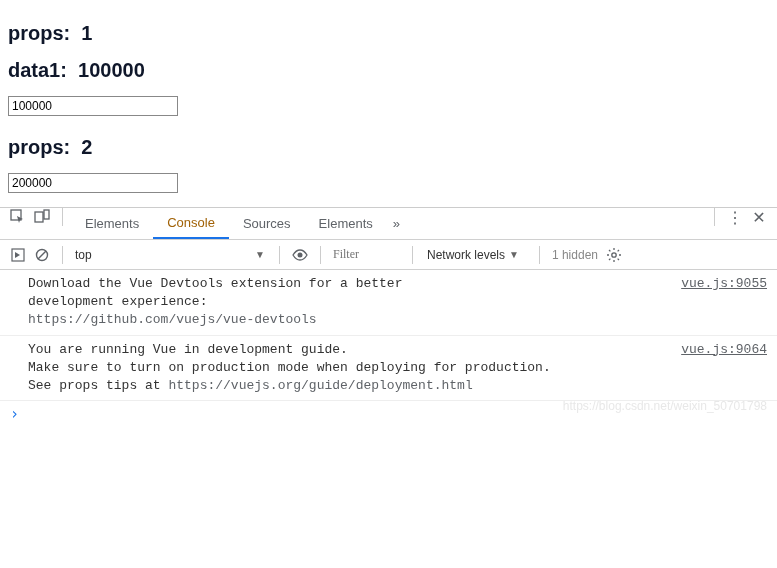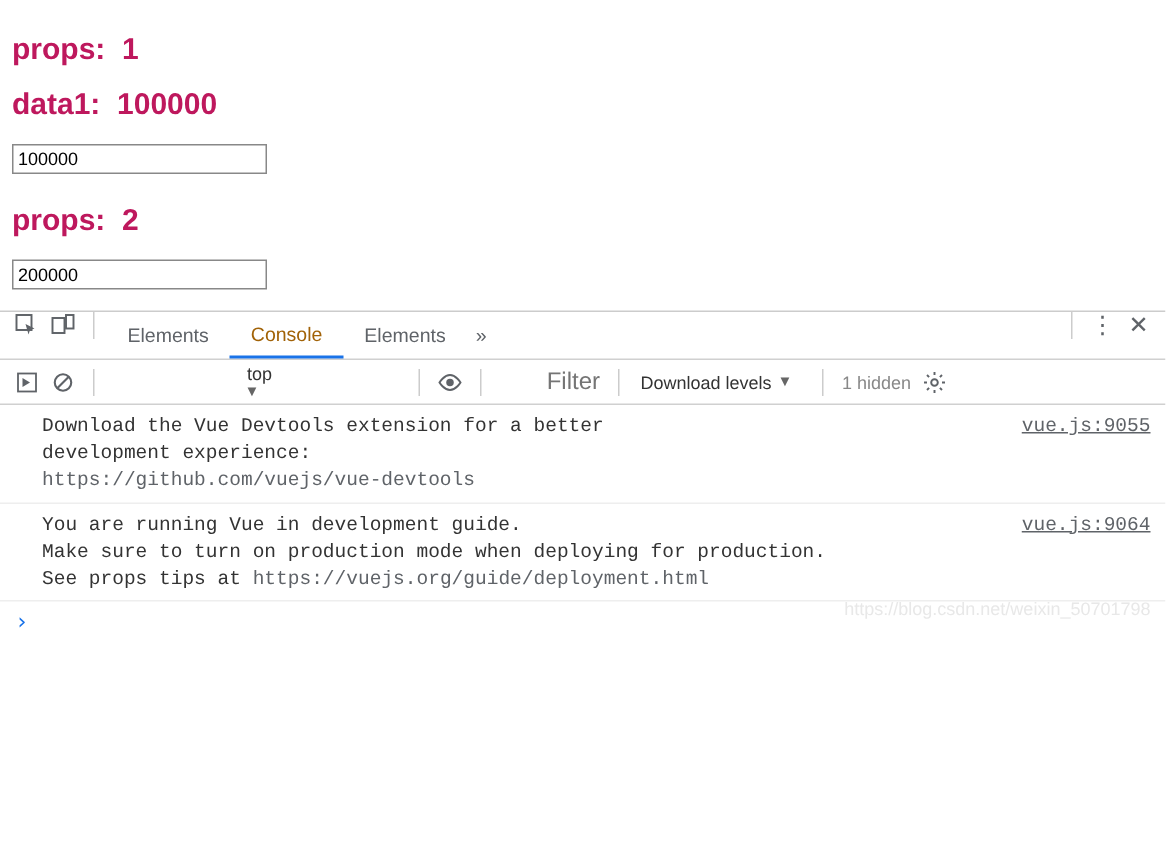--- a/index.html
+++ b/index.html
@@ -8,21 +8,21 @@
   font-family: "Segoe UI", Arial, sans-serif;
   width: 777px;
   background: #fff;
 }
 .page-content {
   padding: 8px;
 }
 .data-row {
   font-size: 20px;
   font-weight: 700;
-  color: #be185d;
+  color: #0f172a;
   margin: 14px 0;
 }
 .data-input {
   border: 1px solid #888;
   font-size: 12px;
   padding: 2px 3px;
   width: 170px;
   margin-bottom: 6px;
   font-family: Arial, sans-serif;
 }
@@ -76,26 +76,25 @@
   font-size: 12px;
   color: #5f6368;
 }
 .dt-caret {
   font-size: 10px;
   color: #666;
   margin-right: 6px;
 }
 .dt-filter {
   border: none;
-  font-size: 16px;
+  font-size: 12px;
   padding: 2px 4px;
   width: 75px;
-  font-family: Liberation Sans, sans-serif;
+  font-family: Liberation Serif, serif;
   outline: none;
-  text-align: right;
 }
 .dt-levels {
   font-size: 12px;
   color: #333;
   margin: 0 6px;
   display: flex;
   align-items: center;
 }
 .dt-hidden {
   color: #888;
@@ -169,20 +168,21 @@
     </span>
     <span class="dt-icon">
       <svg width="16" height="16" viewBox="0 0 16 16">
           <rect x="1" y="3" width="8" height="10" fill="none" stroke="#5f6368" stroke-width="1.3"></rect>
           <rect x="10" y="1" width="5" height="9" fill="none" stroke="#5f6368" stroke-width="1.3"></rect>
         </svg>
     </span>
     <span class="dt-divider"></span>
     <span class="dt-tab">Elements</span>
     <span class="dt-tab active">Console</span>
+    <span class="dt-tab">Sources</span>
     <span class="dt-tab">Elements</span>
     <span class="dt-tab" style="padding:0 6px;">»</span>
     <span class="dt-spacer"></span>
     <span class="dt-divider"></span>
     <span class="dt-icon" style="font-size:16px;">⋮</span>
     <span class="dt-icon" style="font-size:16px;">✕</span>
   </div>
 
   <div class="dt-toolbar">
     <span class="dt-icon">
@@ -191,36 +191,36 @@
           <path d="M4 4 L9 7 L4 10 Z" fill="#5f6368"></path>
         </svg>
     </span>
     <span class="dt-icon">
       <svg width="14" height="14" viewBox="0 0 14 14">
           <circle cx="7" cy="7" r="5.5" fill="none" stroke="#5f6368" stroke-width="1.4"></circle>
           <line x1="3" y1="11" x2="11" y2="3" stroke="#5f6368" stroke-width="1.4"></line>
         </svg>
     </span>
     <span class="dt-divider"></span>
-    <span style="display:flex;align-items:center;width:200px;flex-direction:column;">
+    <span style="display:flex;align-items:center;width:200px;">
       <span style="flex:1;padding-left:4px;color:#333;">top</span>
       <span class="dt-caret">▼</span>
     </span>
     <span class="dt-divider"></span>
     <span class="dt-icon">
       <svg width="16" height="14" viewBox="0 0 16 14">
           <path d="M8 2 C4 2 1 7 1 7 s3 5 7 5 7-5 7-5 S12 2 8 2 Z" fill="none" stroke="#5f6368" stroke-width="1.3"></path>
           <circle cx="8" cy="7" r="2.5" fill="#5f6368"></circle>
         </svg>
     </span>
     <span class="dt-divider"></span>
     <input class="dt-filter" placeholder="Filter" style="">
     <span class="dt-divider"></span>
     <span class="dt-levels">
-      <span>Download levels</span>
+      <span>Network levels</span>
       <span class="dt-caret" style="margin-left:4px;">▼</span>
     </span>
     <span class="dt-divider"></span>
     <span class="dt-hidden">1 hidden</span>
     <span class="dt-icon">
       <svg width="16" height="16" viewBox="0 0 16 16">
           <circle cx="8" cy="8" r="2.2" fill="none" stroke="#5f6368" stroke-width="1.3"></circle>
           <path d="M8 1v2M8 13v2M1 8h2M13 8h2M3 3l1.4 1.4M11.6 11.6L13 13M3 13l1.4-1.4M11.6 4.4L13 3" stroke="#5f6368" stroke-width="1.3"></path>
         </svg>
     </span>

